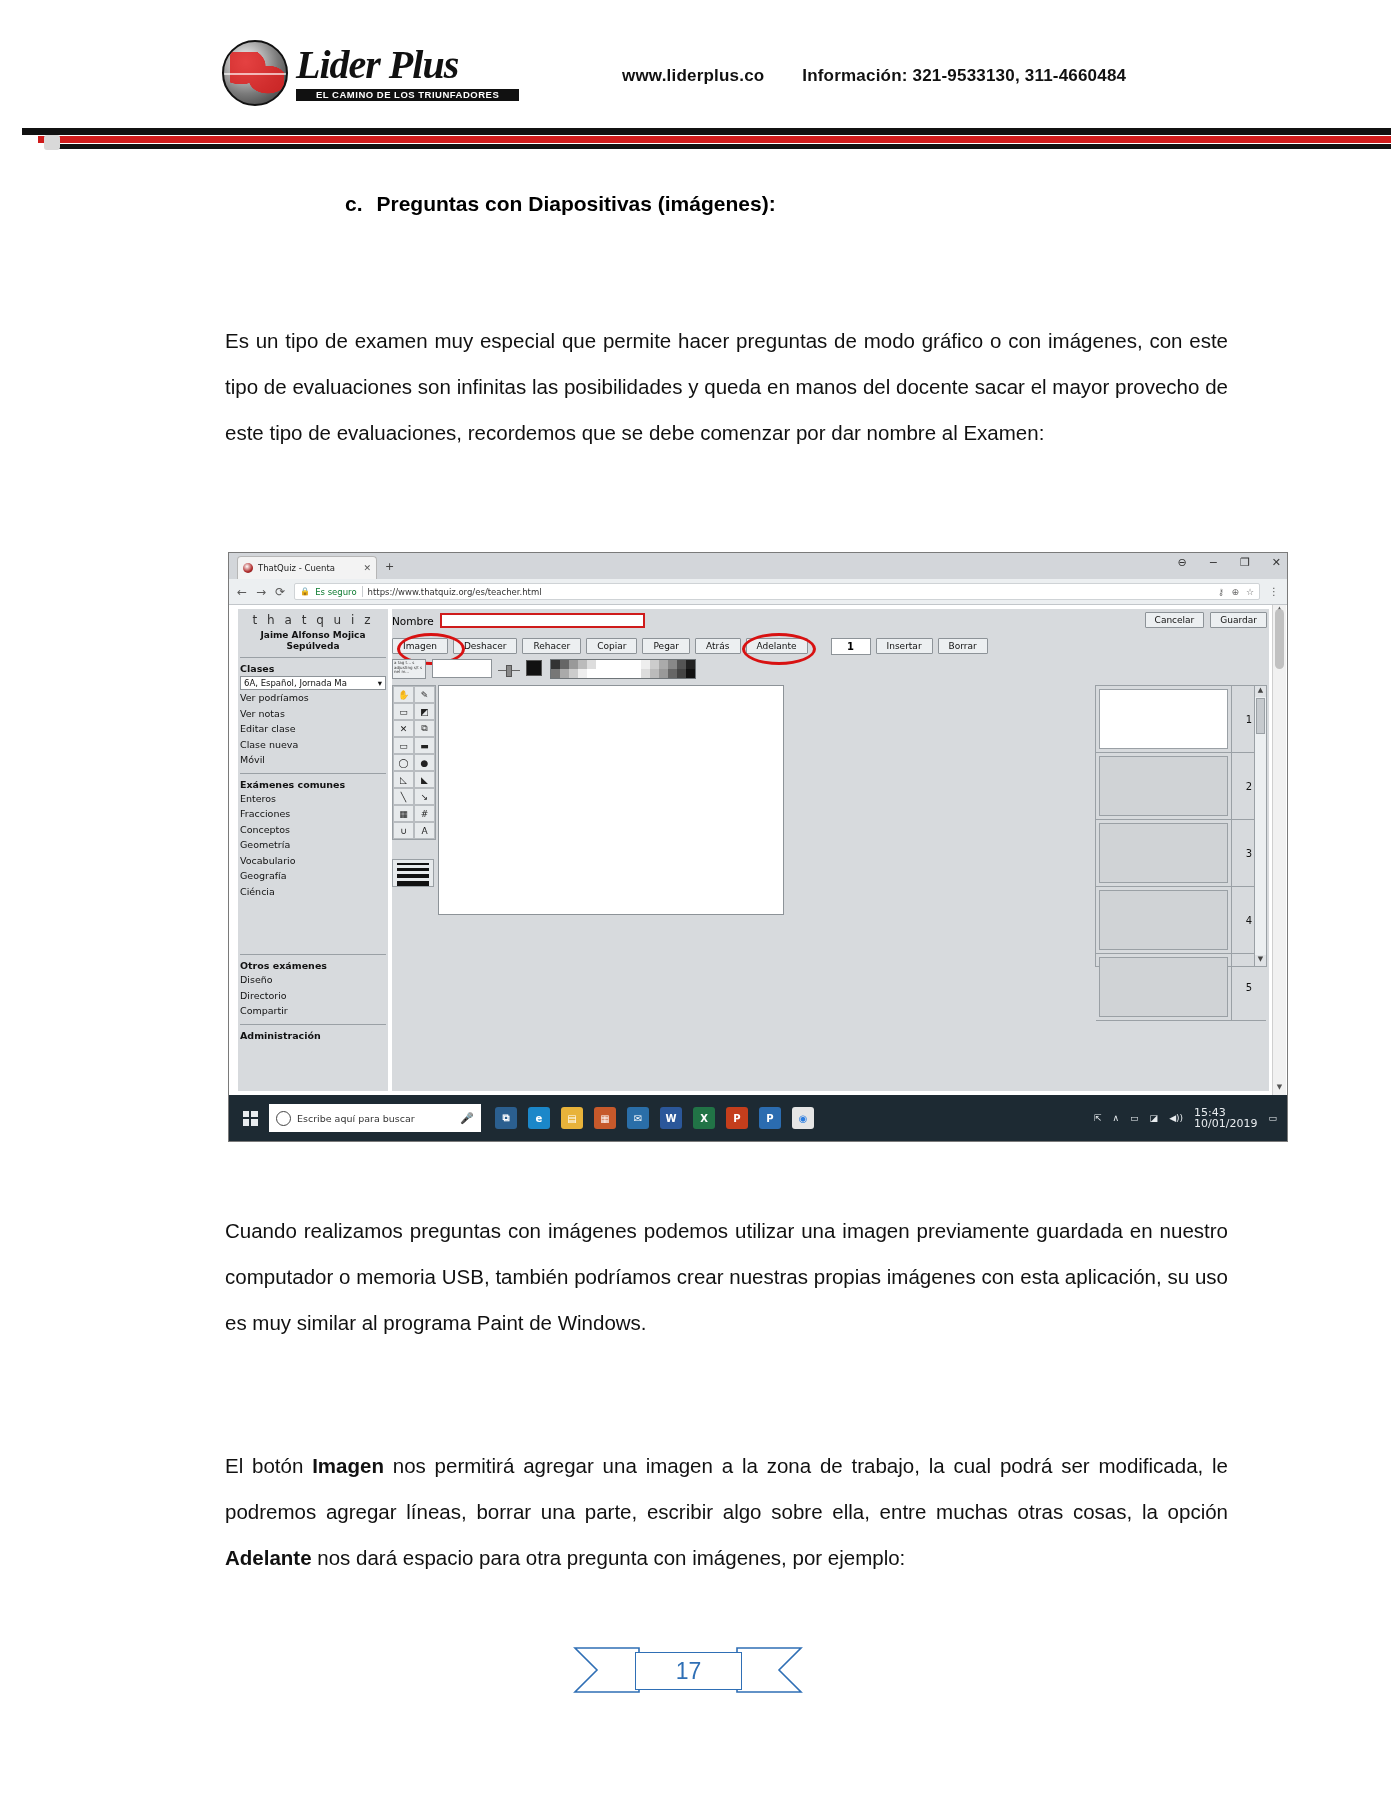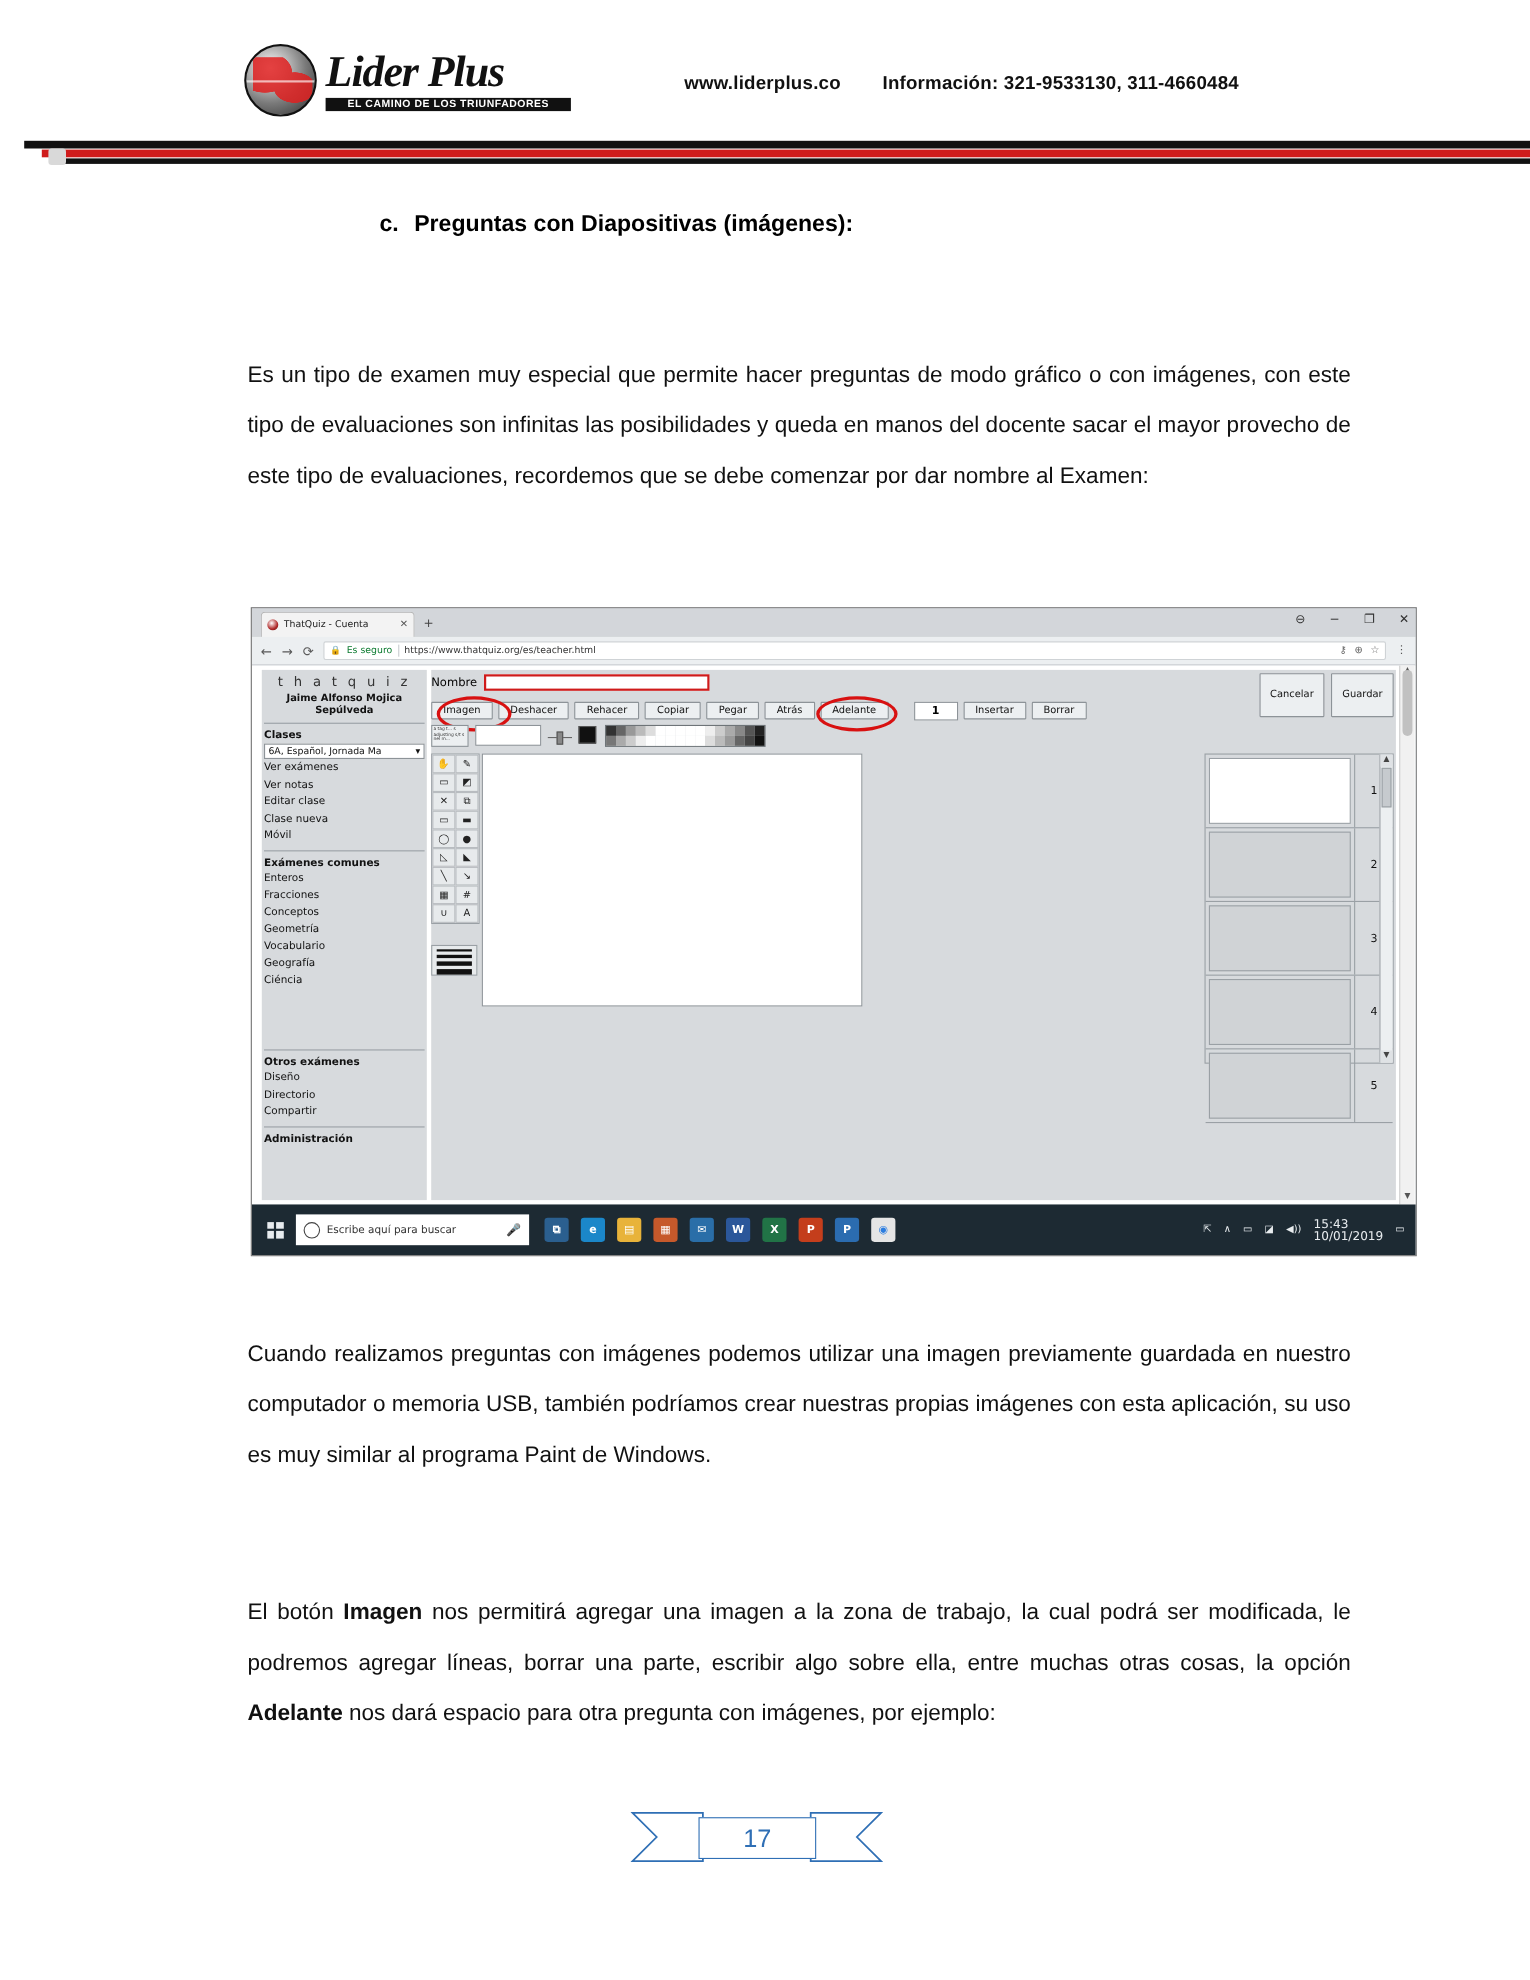--- a/index.html
+++ b/index.html
@@ -321,21 +321,21 @@
   .btns-tr {
     position: absolute;
     right: 2px; top: 3px;
     display: flex;
     gap: 6px;
   }
   .btn {
     background: #eceff1;
     border: 1px solid #8d9398;
     font-size: 9px;
-    padding: 14px 9px;
+    padding: 2px 9px;
     color: #111;
     border-radius: 1px;
   }
   .toolrow {
     position: absolute;
     left: 0; right: 2px; top: 28px;
     height: 18px;
     display: flex;
     align-items: center;
     gap: 5px;
@@ -686,21 +686,21 @@
 
       <div class="tq-side">
         <div class="tq-logo">t h a t q u i z</div>
         <div class="tq-user">Jaime Alfonso Mojica Sepúlveda</div>
         <div class="tq-hr"></div>
         <div class="tq-sec-title">Clases</div>
         <div class="tq-select">
           <span>6A, Español, Jornada Ma</span>
           <span>▾</span>
         </div>
-        <div class="tq-link">Ver exámenes</div>
+        <div class="tq-link">Ver podríamos</div>
         <div class="tq-link">Ver notas</div>
         <div class="tq-link">Editar clase</div>
         <div class="tq-link">Clase nueva</div>
         <div class="tq-link">Móvil</div>
         <div class="tq-hr"></div>
         <div class="tq-sec-title">Exámenes comunes</div>
         <div class="tq-link">Enteros</div>
         <div class="tq-link">Fracciones</div>
         <div class="tq-link">Conceptos</div>
         <div class="tq-link">Geometría</div>

